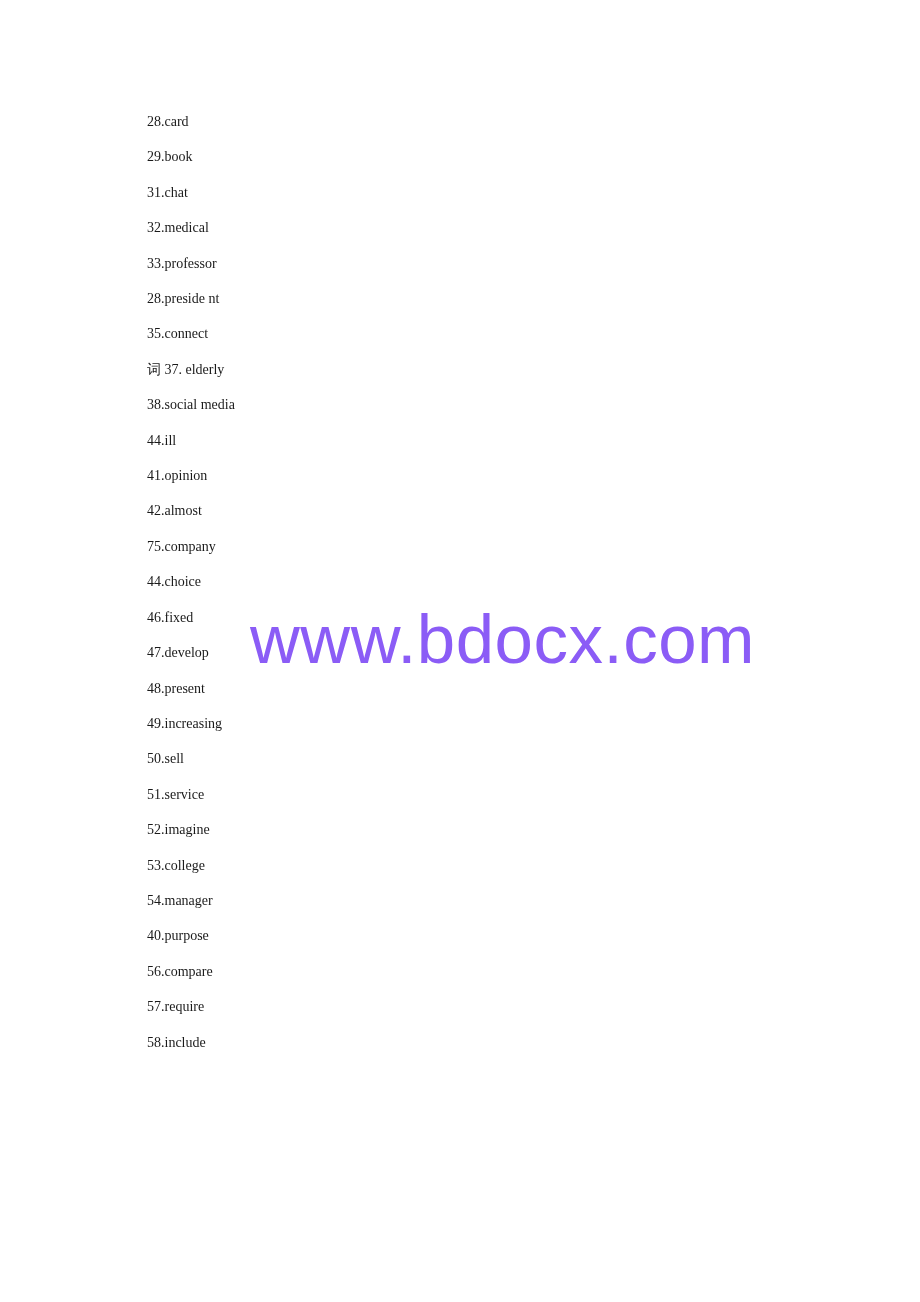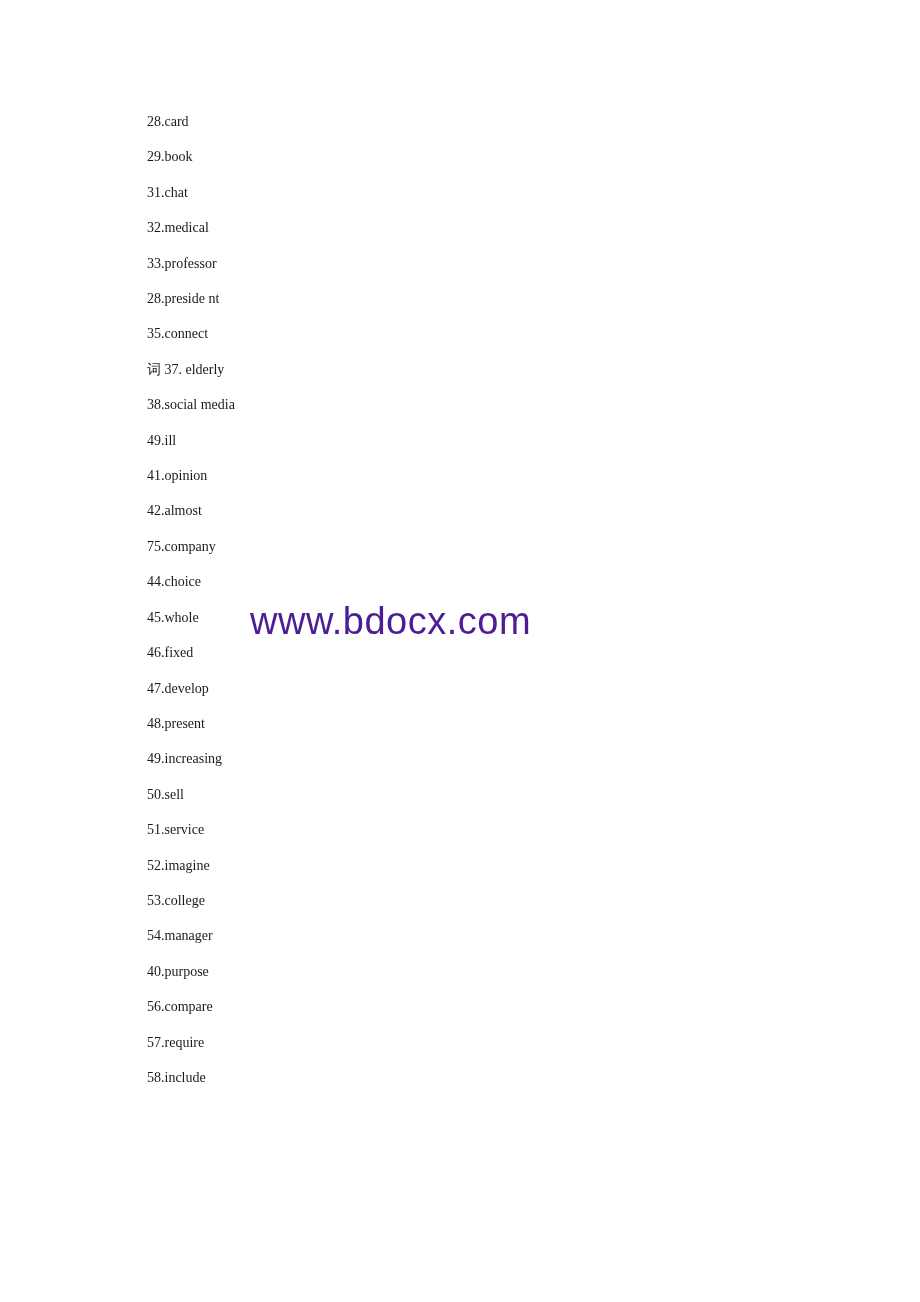--- a/index.html
+++ b/index.html
@@ -17,24 +17,24 @@
     overflow: hidden;
     font-family: "Liberation Serif", "DejaVu Serif", serif;
   }
 
   
   .watermark {
     position: absolute;
     left: 250px;
     top: 600px;
     font-family: "Liberation Sans", "DejaVu Sans", sans-serif;
-    font-size: 38px;
+    font-size: 69px;
     font-weight: 400;
     letter-spacing: 0.5px;
-    color: #4c1d95;
+    color: #8b5cf6;
     white-space: nowrap;
     user-select: none;
     pointer-events: none;
     z-index: 0;
   }
 
   .content {
     position: absolute;
     left: 147px;
     top: 104px;
@@ -68,26 +68,25 @@
     <ul class="word-list">
         <li class="word-item">28.card</li>
         <li class="word-item">29.book</li>
         <li class="word-item">31.chat</li>
         <li class="word-item">32.medical</li>
         <li class="word-item">33.professor</li>
         <li class="word-item">28.preside nt</li>
         <li class="word-item">35.connect</li>
         <li class="word-item">词 37. elderly</li>
         <li class="word-item">38.social media</li>
-        <li class="word-item">49.ill</li>
+        <li class="word-item">44.ill</li>
         <li class="word-item">41.opinion</li>
         <li class="word-item">42.almost</li>
         <li class="word-item">75.company</li>
         <li class="word-item">44.choice</li>
-        <li class="word-item">45.whole</li>
         <li class="word-item">46.fixed</li>
         <li class="word-item">47.develop</li>
         <li class="word-item">48.present</li>
         <li class="word-item">49.increasing</li>
         <li class="word-item">50.sell</li>
         <li class="word-item">51.service</li>
         <li class="word-item">52.imagine</li>
         <li class="word-item">53.college</li>
         <li class="word-item">54.manager</li>
         <li class="word-item">40.purpose</li>

